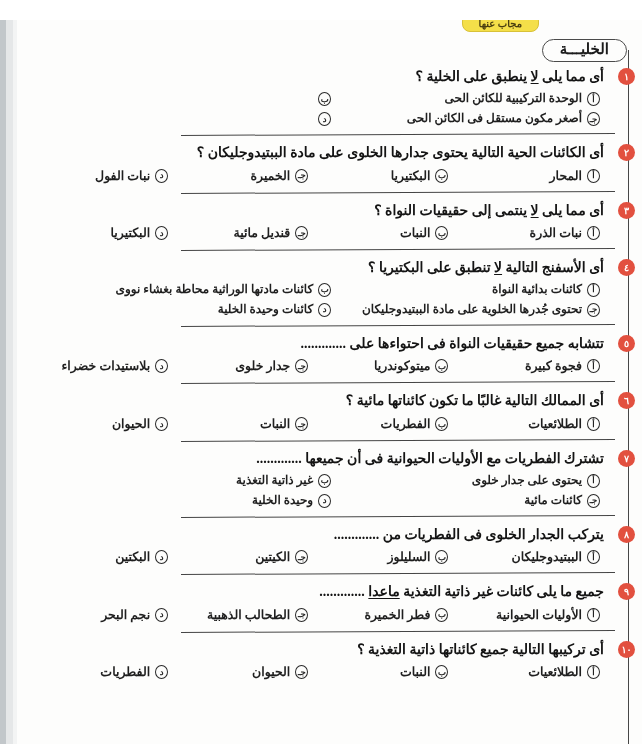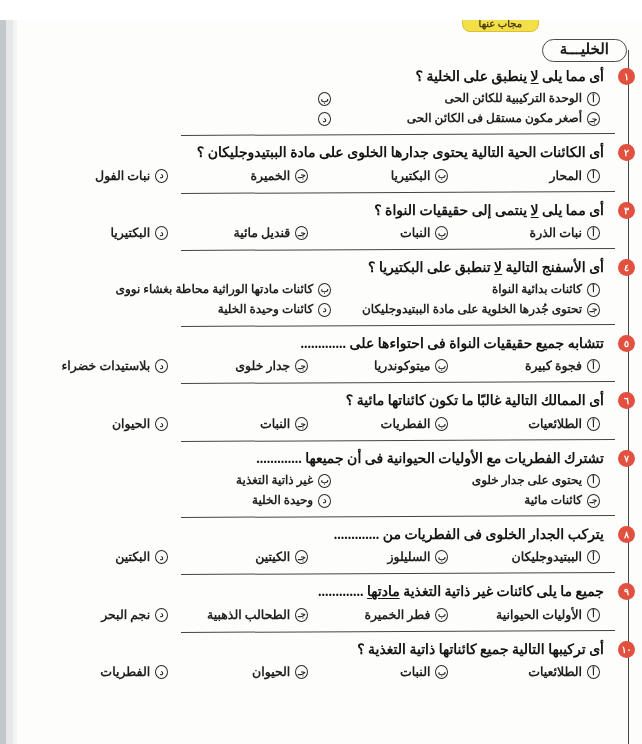--- a/index.html
+++ b/index.html
@@ -289,21 +289,21 @@
         </div>
         <div class="opt">
           <span class="letter">د</span>
           <span>البكتين</span>
         </div>
     </div>
     <div class="sep"></div>
   </section>
   <section class="question">
     <div class="q-num">٩</div>
-    <div class="q-text"><span>جميع ما يلى كائنات غير ذاتية التغذية </span><span class="u">مادتها</span><span> .............</span></div>
+    <div class="q-text"><span>جميع ما يلى كائنات غير ذاتية التغذية </span><span class="u">ماعدا</span><span> .............</span></div>
     <div class="opts four-col">
 
         <div class="opt">
           <span class="letter">أ</span>
           <span>الأوليات الحيوانية</span>
         </div>
         <div class="opt">
           <span class="letter">ب</span>
           <span>فطر الخميرة</span>
         </div>

